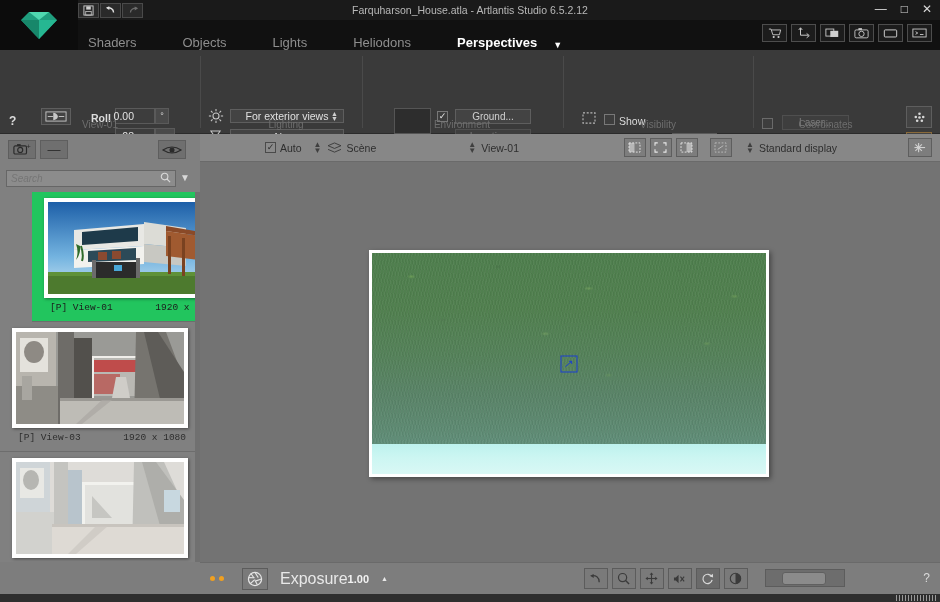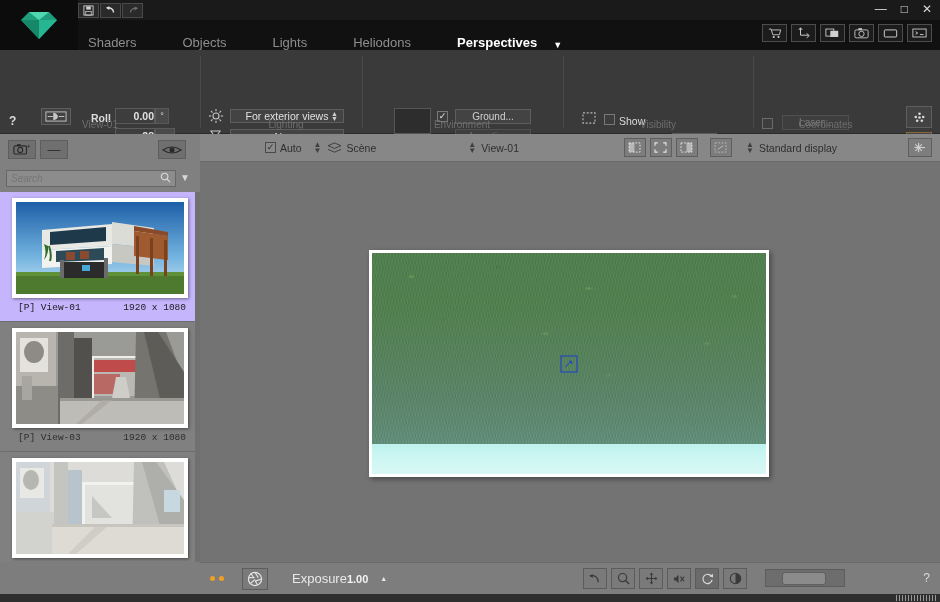--- a/index.html
+++ b/index.html
@@ -65,22 +65,22 @@
   }
   .divider { position:absolute; top:6px; width:1px; height:72px; background:#4a4a4a; }
 
   .ibtn {
     border:1px solid #5e5e5e; background:#434343; color:#d0d0d0;
     display:flex; align-items:center; justify-content:center;
     font-size:10px;
   }
   .numfield {
     background:#3d3d3d; border:1px solid #5a5a5a; color:#e2e2e2;
-    font-size:10.5px; text-align:right; padding-right:0;
-    display:flex; align-items:center; justify-content:flex-end;font-weight:bold;
+    font-size:10.5px; text-align:right; padding-right:20px;
+    display:flex; align-items:center; justify-content:flex-end;
   }
   .unitbox {
     background:#4a4a4a; border:1px solid #5a5a5a; color:#dcdcdc;
     font-size:9px; display:flex; align-items:center; justify-content:center;
   }
   .popup {
     background:#434343; border:1px solid #5e5e5e; color:#e0e0e0;
     font-size:10.5px; display:flex; align-items:center; justify-content:center;
     position:relative;
   }
@@ -118,21 +118,21 @@
     background:#8c8c8c; border:1px solid #666; display:flex; align-items:center;
   }
   .searchbar input {
     border:none; background:transparent; outline:none;
     font-family:"Liberation Sans", sans-serif; font-size:10px;
     font-style:italic; color:#e8e8e8; width:140px; padding-left:4px;
   }
   .sb-filter { position:absolute; left:180px; top:38px; color:#d8d8d8; font-size:10px; }
   .thumb-list { position:absolute; left:0; top:58px; width:195px; height:370px; overflow:hidden; }
   .thumb-item { position:relative; width:195px; height:130px; border-bottom:1px solid #6d6d6d; }
-  .thumb-item.selected { background:#c4b5fd; }
+  .thumb-item.selected { background:#22c55e;margin-left:32px; }
   .thumb-img {
     position:absolute; left:12px; top:6px; width:176px; height:100px;
     border:4px solid #ffffff; box-shadow:1px 1px 3px rgba(0,0,0,.45);
     overflow:hidden;
   }
   .thumb-meta {
     position:absolute; left:18px; bottom:8px; width:168px;
     display:flex; justify-content:space-between;
     font-size:9.5px; color:#2e2e2e; font-family:"Liberation Mono", monospace;
   }
@@ -210,20 +210,21 @@
     position:absolute; left:0; top:594px; width:940px; height:8px; background:#2e2e2e;
   }
   .grip { position:absolute; right:2px; top:1px; width:42px; height:6px;
           background:repeating-linear-gradient(90deg,#9a9a9a 0 1px, transparent 1px 3px); }
   .leftfoot { position:absolute; left:0; top:562px; width:200px; height:40px; background:#7d7d7d; }
 </style>
 </head>
 <body>
 
 <div class="titlebar">
+  <div class="tb-title">Farquharson_House.atla - Artlantis Studio 6.5.2.12</div>
   <div class="tb-savegroup">
     <div class="tb-btn">
       <svg width="11" height="11" viewBox="0 0 12 12">
           <rect x="1" y="1" width="10" height="10" fill="none" stroke="#cfcfcf" stroke-width="1"></rect>
           <rect x="3.5" y="1.5" width="5" height="3.5" fill="#cfcfcf"></rect>
           <rect x="3" y="7" width="6" height="4" fill="none" stroke="#cfcfcf" stroke-width=".8"></rect>
         </svg>
     </div>
     <div class="tb-btn">
       <svg width="12" height="10" viewBox="0 0 14 10">
@@ -692,21 +693,21 @@
         <g stroke="#e4e4e4" stroke-width="1.2">
           <line x1="8.5" y1="1.6" x2="12" y2="7"></line>
           <line x1="15.4" y1="8.5" x2="9.5" y2="10.5"></line>
           <line x1="11" y1="14.6" x2="8" y2="9"></line>
           <line x1="3" y1="14" x2="7.5" y2="9.8"></line>
           <line x1="1.6" y1="7" x2="8" y2="7.2"></line>
           <line x1="4" y1="2.4" x2="7.4" y2="7.5"></line>
         </g>
       </svg>
   </span>
-  <span style="margin-left:24px; color:#e8e8e8; font-size:13px;">Exposure</span>
+  <span style="margin-left:12px; color:#e8e8e8; font-size:16px;">Exposure</span>
   <span style="margin-left:0; color:#f2f2f2; font-size:11px;font-weight:bold;">1.00</span>
   <span style="margin-left:12px; color:#e8e8e8; font-size:7px;">▲</span>
 
   <span style="margin-left:196px; display:flex; gap:4px;">
     <span class="sbtn2">
       <svg width="14" height="11" viewBox="0 0 15 12">
           <path d="M11 10 C11 4 7 2.5 3 3" fill="none" stroke="#3b3b3b" stroke-width="1.4"></path>
           <path d="M1 3 L5 1 L5 5.5 Z" fill="#3b3b3b"></path>
         </svg>
     </span>

